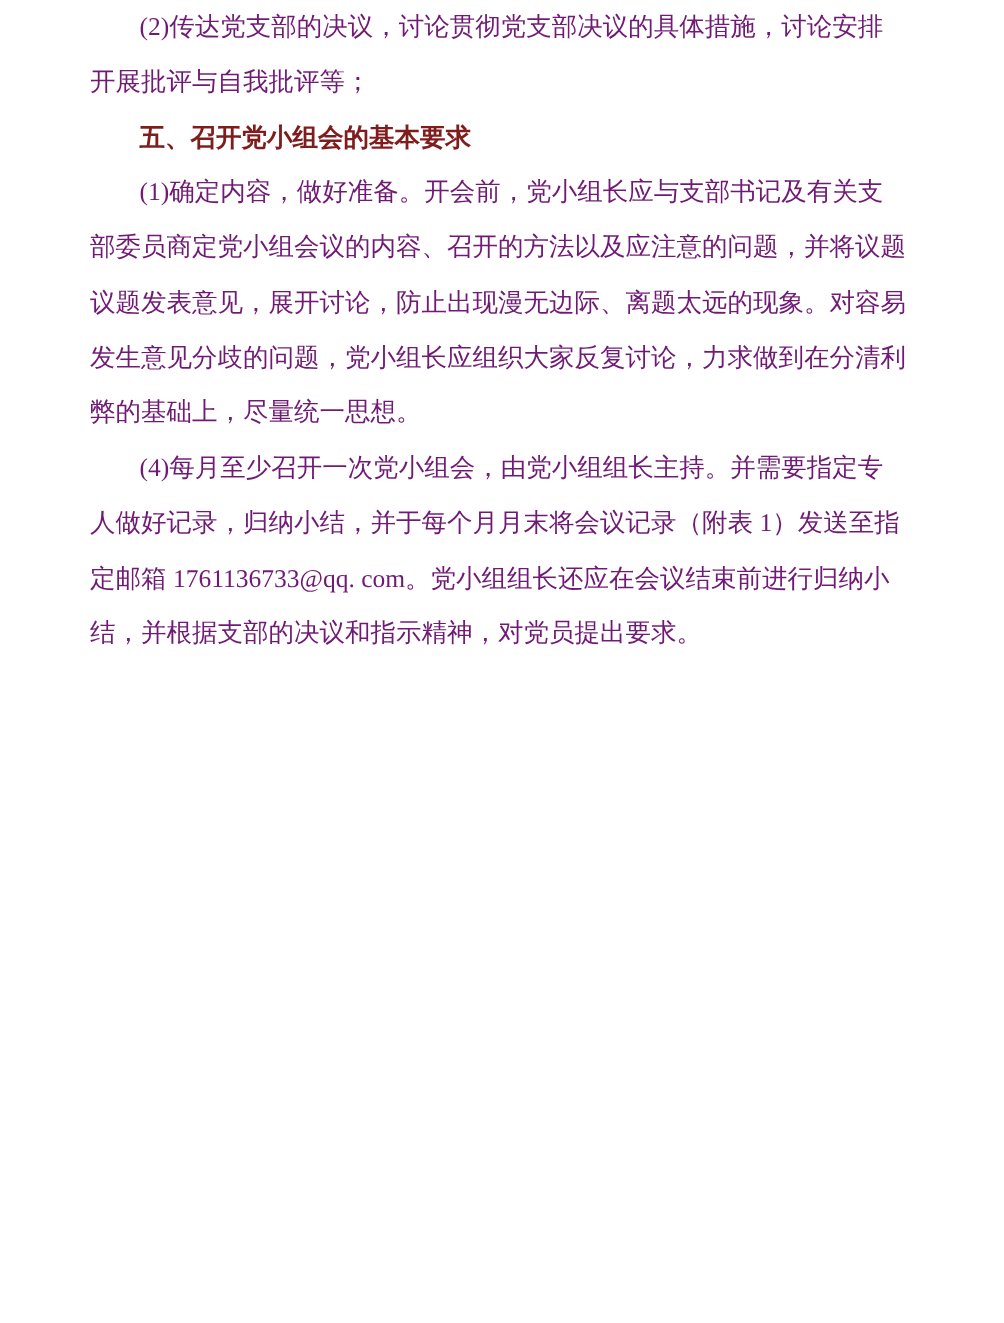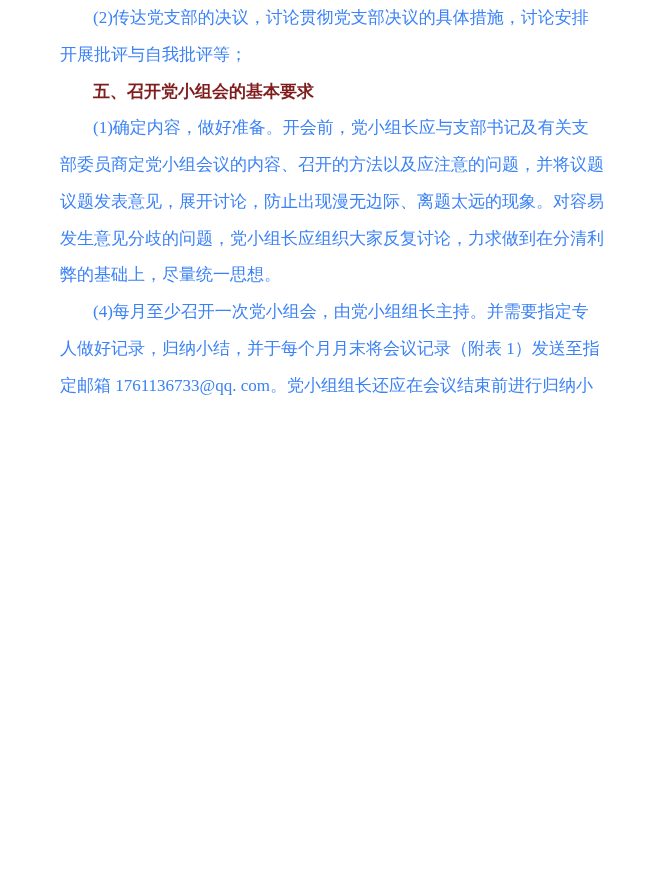--- a/index.html
+++ b/index.html
@@ -21,21 +21,21 @@
     background: #ffffff;
   }
   .para {
     margin: 0;
     padding: 0;
   }
   .line {
     height: 36.75px;
     line-height: 36.75px;
     font-size: 17px;
-    color: #3b82f6;
+    color: #701a75;
     white-space: nowrap;
     letter-spacing: 0;
   }
   .first {
     text-indent: 33px;
   }
   .heading {
     font-weight: bold;
     color: #7f1d1d;
   }
@@ -62,15 +62,16 @@
     <div class="line">议题发表意见，展开讨论，防止出现漫无边际、离题太远的现象。对容易</div>
     <div class="line">发生意见分歧的问题，党小组长应组织大家反复讨论，力求做到在分清利</div>
     <div class="line">弊的基础上，尽量统一思想。</div>
   </div>
 
 
   <div class="para">
     <div class="line first">(4)每月至少召开一次党小组会，由党小组组长主持。并需要指定专</div>
     <div class="line">人做好记录，归纳小结，并于每个月月末将会议记录（附表 1）发送至指</div>
     <div class="line">定邮箱 1761136733@qq. com。党小组组长还应在会议结束前进行归纳小</div>
+    <div class="line">结，并根据支部的决议和指示精神，对党员提出要求。</div>
   </div>
 
 </div>
 
 </body></html>

